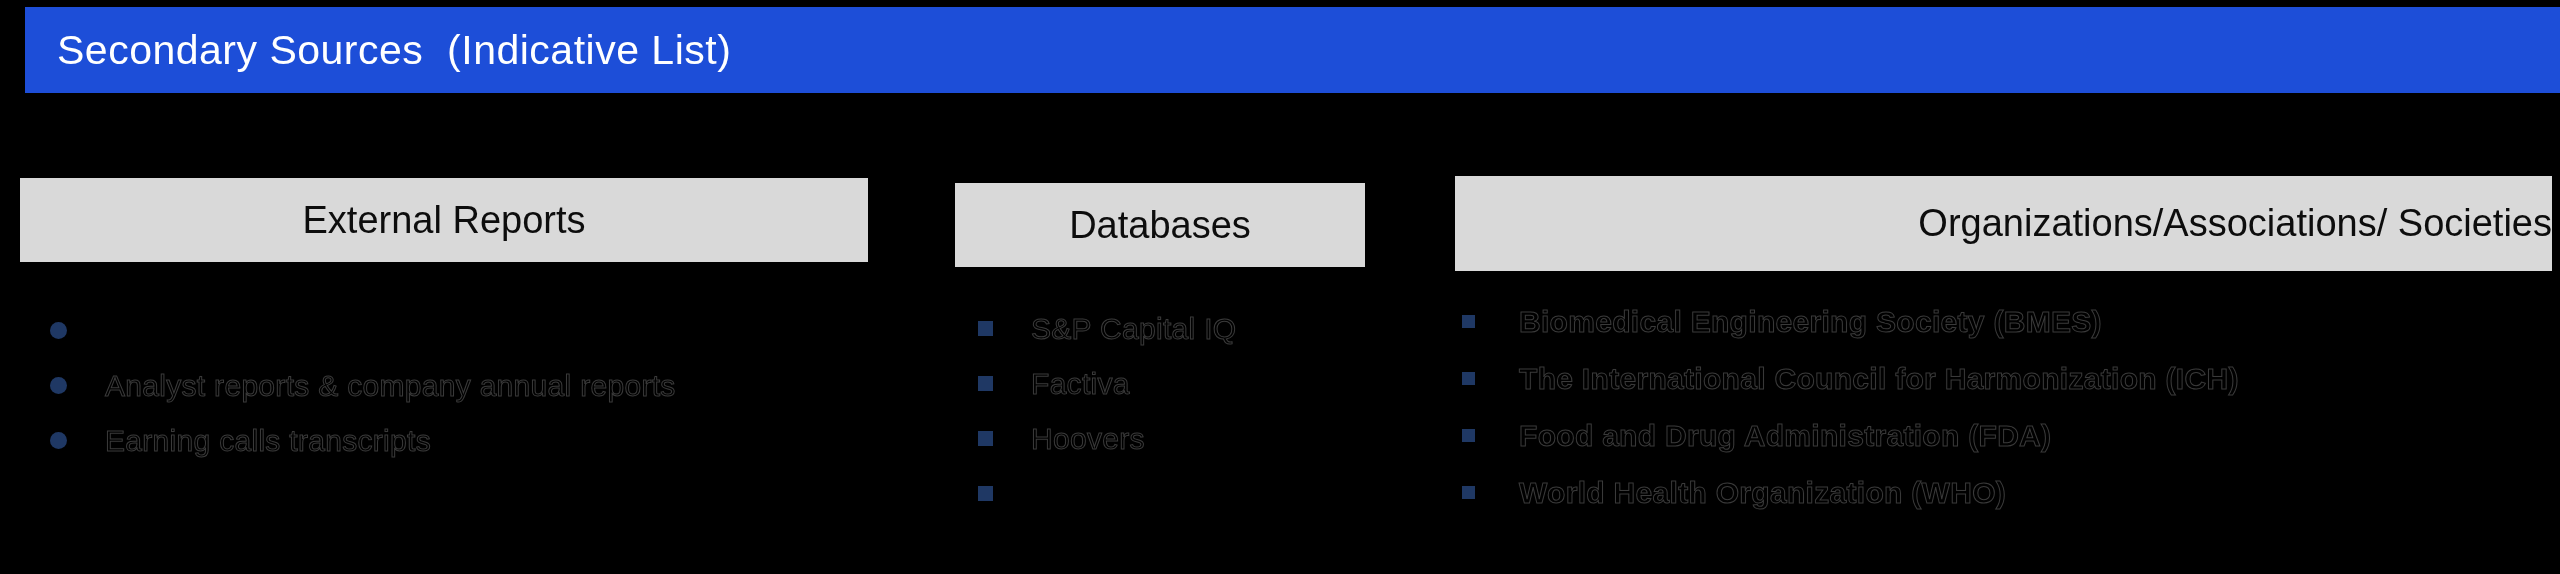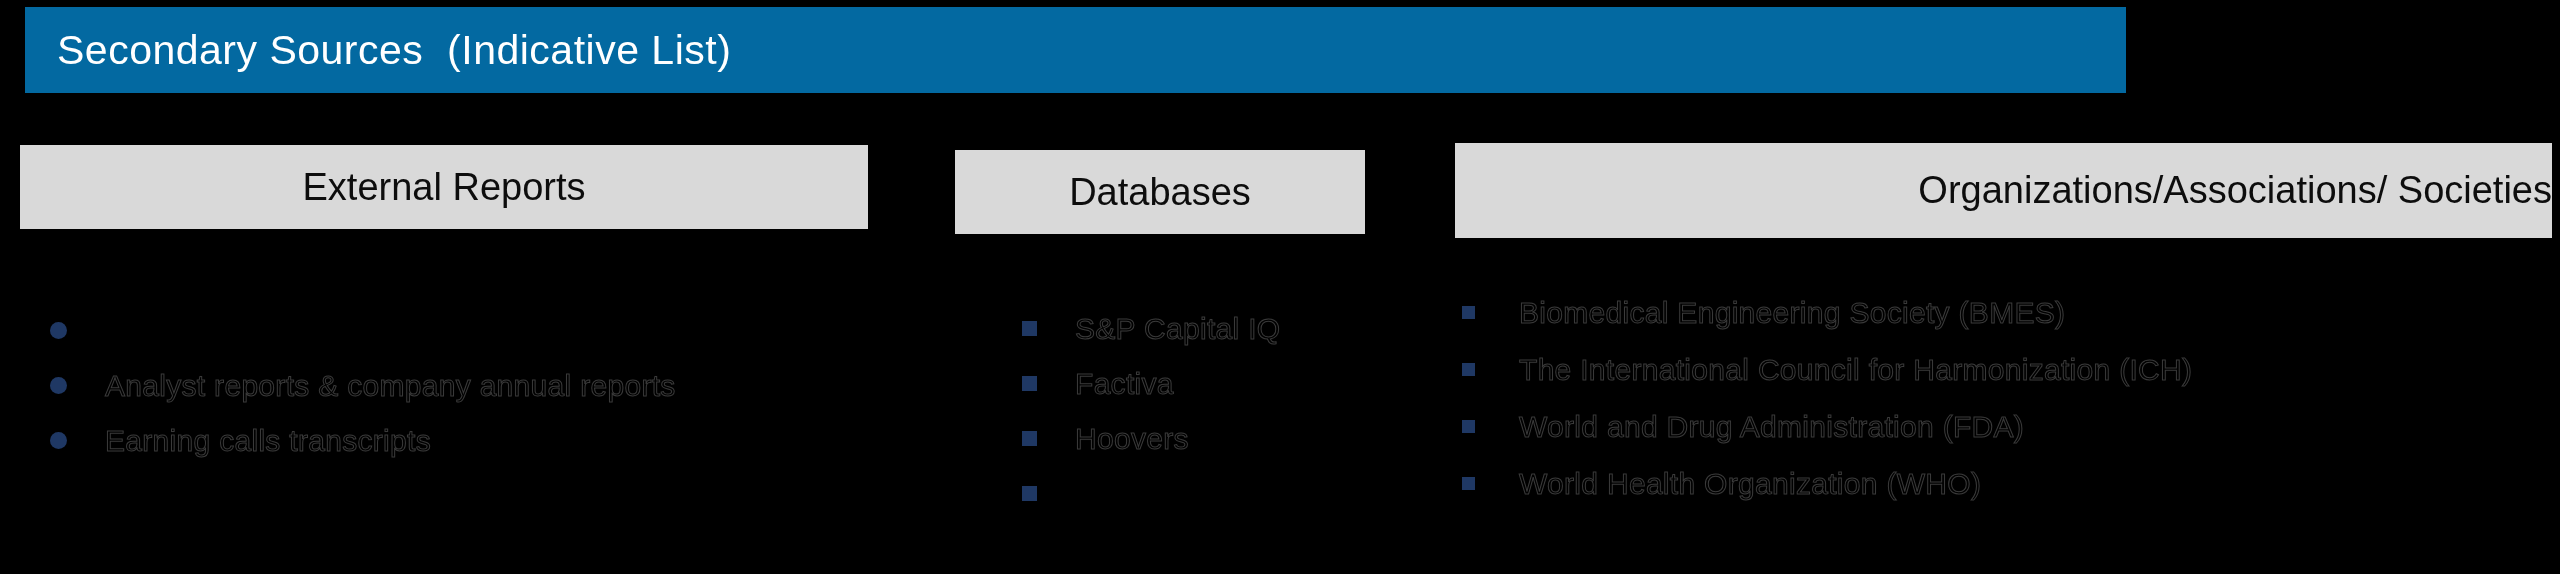--- a/index.html
+++ b/index.html
@@ -14,61 +14,62 @@
     background: #000000;
     overflow: hidden;
     font-family: "Liberation Sans", sans-serif;
   }
 
   
   .title-bar {
     position: absolute;
     left: 25px;
     top: 7px;
-    width: 2101px;
+    width: 2535px;
     height: 86px;
-    background: #0369a1;
+    background: #1d4ed8;
     display: flex;
     align-items: center;
   }
   .title-bar .title-text {
     color: #FFFFFF;
     font-size: 41px;
     padding-left: 32px;
     white-space: pre;
     letter-spacing: 0.5px;
   }
 
   
   .col-header {
     position: absolute;
     background: #D9D9D9;
     display: flex;
     align-items: center;
     justify-content: center;
+    margin-top: 33px;
   }
   .col-header .col-header-text {
     color: #0D0D0D;
     font-size: 38px;
     white-space: pre;
   }
   .col-header.h1 { left: 20px;   top: 145px; width: 848px;  height: 84px; }
   .col-header.h2 { left: 955px;  top: 150px; width: 410px;  height: 84px; justify-content: center; }
   .col-header.h3 { left: 1455px; top: 143px; width: 1097px; height: 95px; justify-content: flex-end; }
 
   
   .bullet-list {
     position: absolute;
     list-style: none;
     margin: 0;
     padding: 0;
   }
   .bullet-list.l1 { left: 50px;   top: 303px; width: 860px;  }
-  .bullet-list.l2 { left: 1022px;  top: 301px; width: 460px;  }
-  .bullet-list.l3 { left: 1462px; top: 284px; width: 1090px; }
+  .bullet-list.l2 { left: 978px;  top: 301px; width: 460px;  }
+  .bullet-list.l3 { left: 1462px; top: 293px; width: 1090px; font-weight: bold; }
 
   .bullet-row {
     display: flex;
     align-items: center;
     height: 55px;
   }
   .bullet-list.l3 .bullet-row { height: 57px; }
 
   .marker {
     flex: 0 0 auto;
@@ -144,21 +145,21 @@
     <li class="bullet-row">
       <span class="marker marker-square"></span>
       <span class="item-text">Biomedical Engineering Society (BMES)</span>
     </li>
     <li class="bullet-row">
       <span class="marker marker-square"></span>
       <span class="item-text">The International Council for Harmonization (ICH)</span>
     </li>
     <li class="bullet-row">
       <span class="marker marker-square"></span>
-      <span class="item-text">World and Drug Administration (FDA)</span>
+      <span class="item-text">Food and Drug Administration (FDA)</span>
     </li>
     <li class="bullet-row">
       <span class="marker marker-square"></span>
       <span class="item-text">World Health Organization (WHO)</span>
     </li>
   </ul>
 
 </div>
 
 </body></html>

